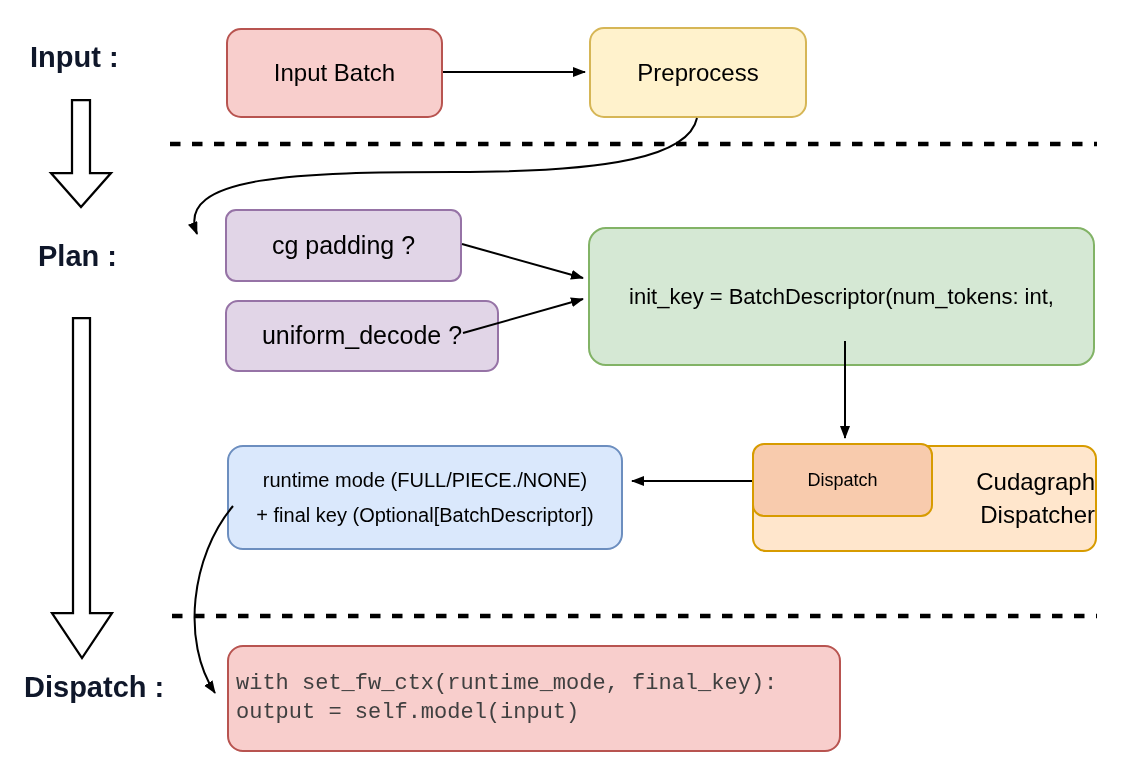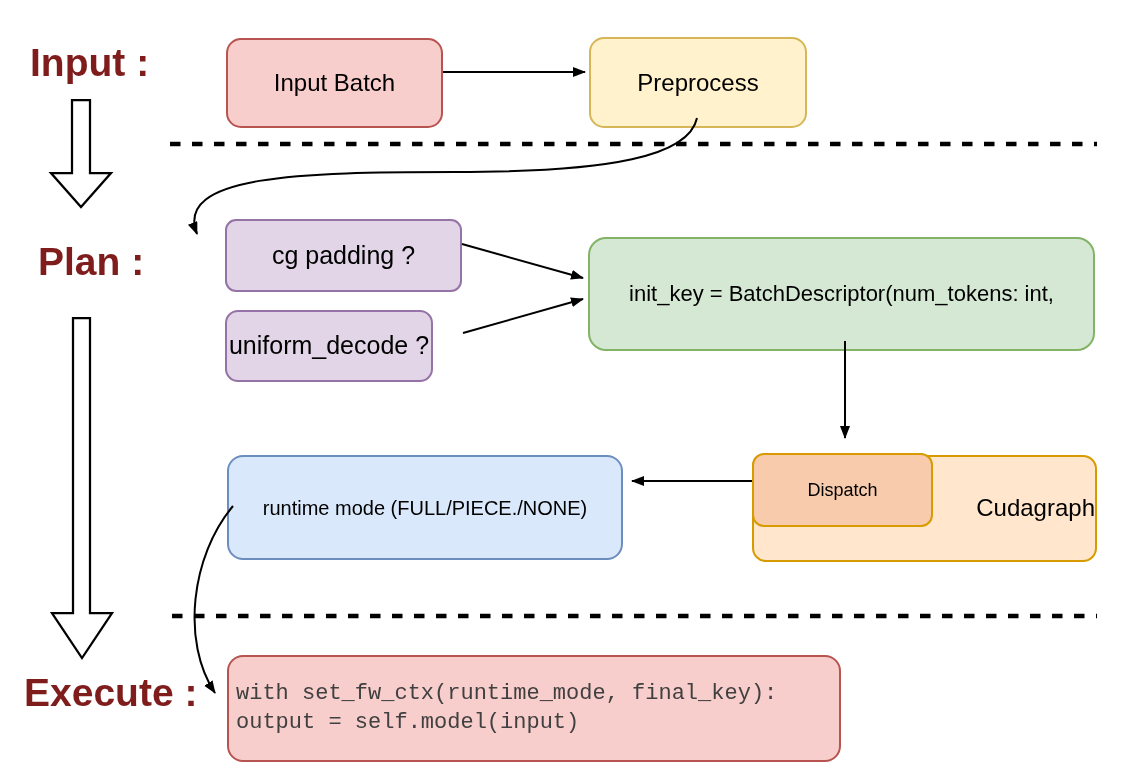--- a/index.html
+++ b/index.html
@@ -7,53 +7,53 @@
     position:relative;
     width:1142px;height:770px;
     background:#ffffff;
     font-family:"Liberation Sans", sans-serif;
     overflow:hidden;
   }
   #edges{position:absolute;left:0;top:0;width:1142px;height:770px;pointer-events:none;}
   .edge{stroke:var(--line-color);stroke-width:2;fill:none;}
   .dash{stroke:var(--line-color);stroke-width:4.5;stroke-dasharray:10.5 11.5;fill:none;}
   .hollow{fill:#ffffff;stroke:var(--line-color);stroke-width:2.25;}
-  .stage-label{position:absolute;font-weight:bold;font-size:39px;color:#7f1d1d;white-space:nowrap;}
+  .stage-label{position:absolute;font-weight:bold;font-size:29px;color:#0f172a;white-space:nowrap;}
   .node{
     position:absolute;box-sizing:border-box;
     display:flex;flex-direction:column;align-items:center;justify-content:center;
-    text-align:center;color:#000;line-height:1.25;margin-top:10px;
+    text-align:center;color:#000;line-height:1.25;
   }
   .node span{white-space:nowrap;}
   #input-batch{left:226px;top:28px;width:217px;height:90px;background:var(--red-fill);border:2px solid var(--red-stroke);border-radius:15px;font-size:24px;}
   #preprocess{left:589px;top:27px;width:218px;height:91px;background:var(--yellow-fill);border:2px solid var(--yellow-stroke);border-radius:15px;font-size:24px;justify-content:center;}
   #cg-padding{left:225px;top:209px;width:237px;height:73px;background:var(--purple-fill);border:2px solid var(--purple-stroke);border-radius:11px;font-size:25px;}
-  #uniform-decode{left:225px;top:300px;width:208px;height:72px;background:var(--purple-fill);border:2px solid var(--purple-stroke);border-radius:13px;font-size:25px;}
-  #init-key{left:588px;top:227px;width:507px;height:114px;background:var(--green-fill);border:2px solid var(--green-stroke);border-radius:18px;font-size:22px;}
+  #uniform-decode{left:225px;top:300px;width:274px;height:72px;background:var(--purple-fill);border:2px solid var(--purple-stroke);border-radius:13px;font-size:25px;}
+  #init-key{left:588px;top:227px;width:507px;height:139px;background:var(--green-fill);border:2px solid var(--green-stroke);border-radius:18px;font-size:22px;}
   #cudagraph-dispatcher{left:752px;top:445px;width:345px;height:107px;background:var(--orange-fill);border:2px solid var(--orange-stroke);border-radius:14px;}
   #cudagraph-label{position:absolute;left:181px;right:0;top:0;bottom:0;display:flex;flex-direction:column;align-items:flex-end;justify-content:center;font-size:24px;line-height:1.35;}
   #dispatch{left:752px;top:443px;width:181px;height:74px;background:var(--peach-fill);border:2px solid var(--orange-stroke);border-radius:12px;font-size:18px;}
   #runtime-mode{left:227px;top:445px;width:396px;height:105px;background:var(--blue-fill);border:2px solid var(--blue-stroke);border-radius:16px;font-size:20px;line-height:1.4;gap:7px;}
   #execute-code{
     left:227px;top:645px;width:614px;height:107px;
     background:var(--red-fill);border:2.5px solid var(--red-stroke);border-radius:16px;
     align-items:flex-start;padding-left:7px;
     font-family:"Liberation Mono", monospace;font-size:22px;line-height:1.3;
     color:var(--code-text);
   }
   .code-line{white-space:pre;}
 </style>
 </head>
 <body>
 
 <div id="canvas">
 
   <div class="stage-label" style="left:30px;top:41px;">Input :</div>
   <div class="stage-label" style="left:38px;top:240px;">Plan :</div>
-  <div class="stage-label" style="left:24px;top:671px;">Execute :</div>
+  <div class="stage-label" style="left:24px;top:671px;">Dispatch :</div>
 
   <div class="node" id="input-batch">
     <span>Input Batch</span>
   </div>
 
   <div class="node" id="preprocess">
     <span>Preprocess</span>
   </div>
 
   <div class="node" id="cg-padding">
@@ -64,29 +64,31 @@
     <span>uniform_decode ?</span>
   </div>
 
   <div class="node" id="init-key">
     <span>init_key = BatchDescriptor(num_tokens: int,</span>
   </div>
 
   <div class="node" id="cudagraph-dispatcher">
     <div id="cudagraph-label">
       <span>Cudagraph</span>
+      <span>Dispatcher</span>
     </div>
   </div>
 
   <div class="node" id="dispatch">
     <span>Dispatch</span>
   </div>
 
   <div class="node" id="runtime-mode">
     <span>runtime mode (FULL/PIECE./NONE)</span>
+    <span>+ final key (Optional[BatchDescriptor])</span>
   </div>
 
   <div class="node" id="execute-code">
     <span class="code-line">with set_fw_ctx(runtime_mode, final_key):</span>
     <span class="code-line">    output = self.model(input)</span>
   </div>
 
   <svg id="edges" viewBox="0 0 1142 770" xmlns="http://www.w3.org/2000/svg">
     <defs>
       <marker id="arrow" markerUnits="userSpaceOnUse" markerWidth="15" markerHeight="12" refX="12" refY="5" orient="auto">

